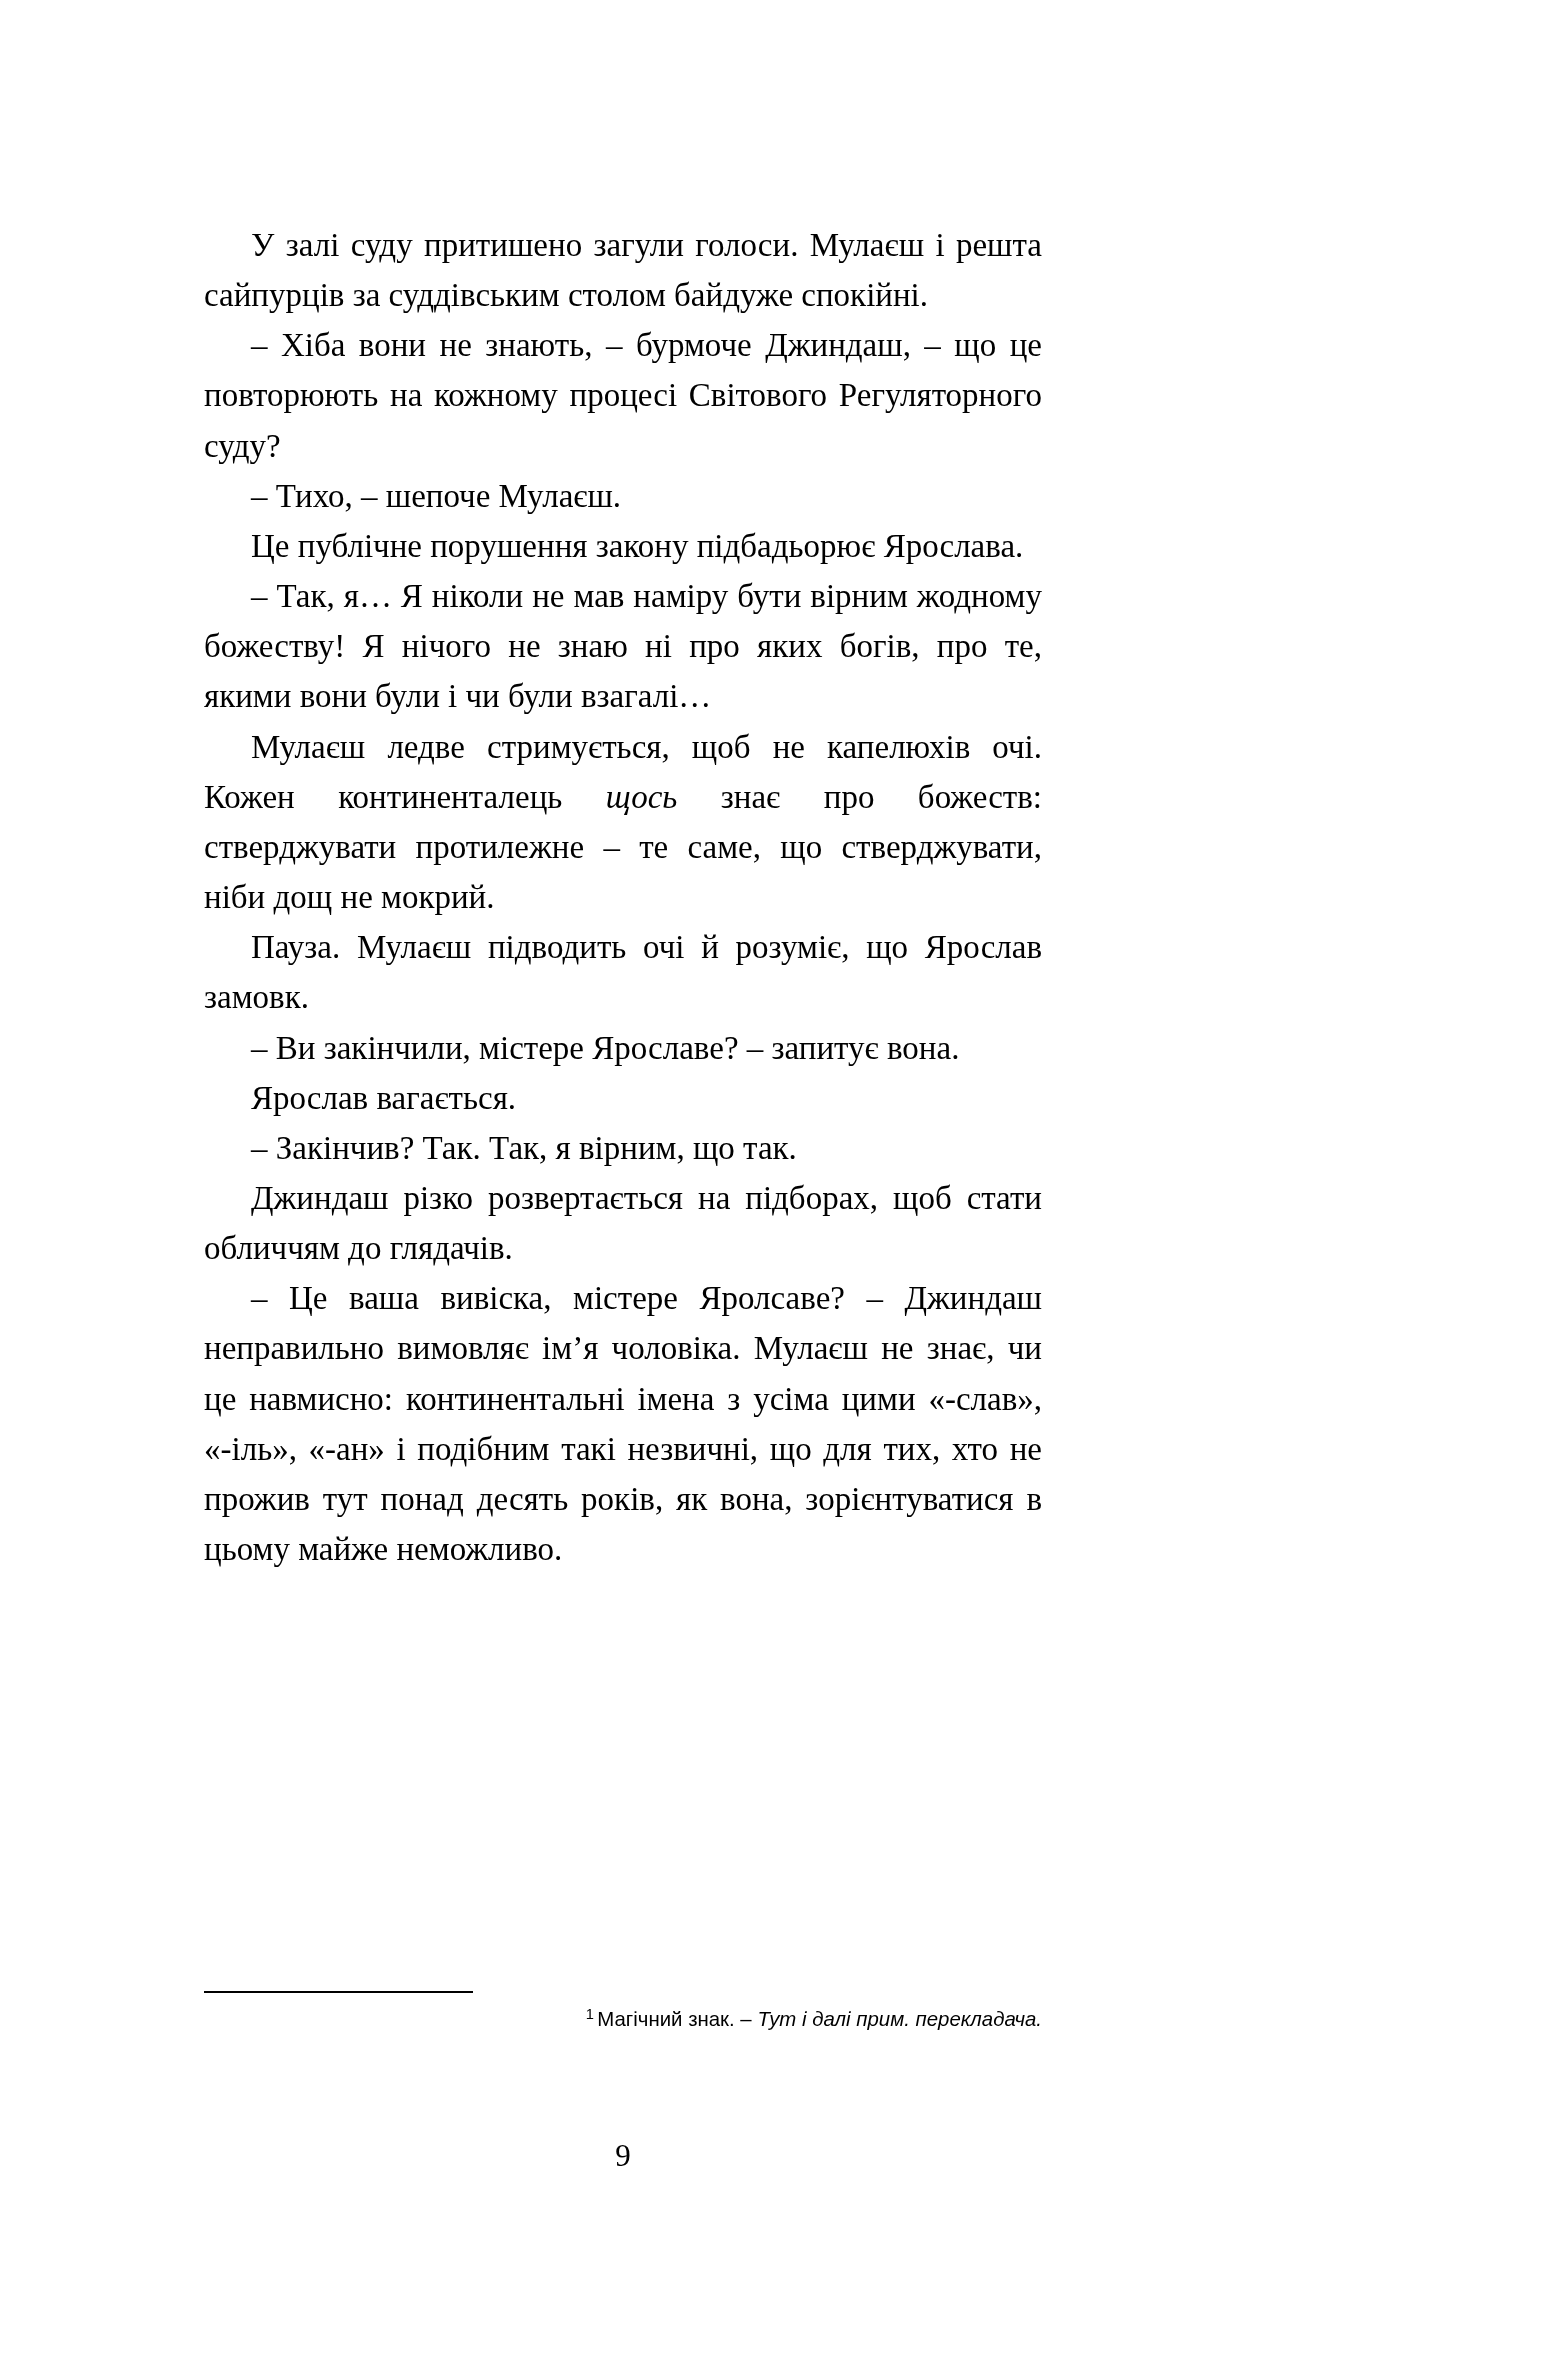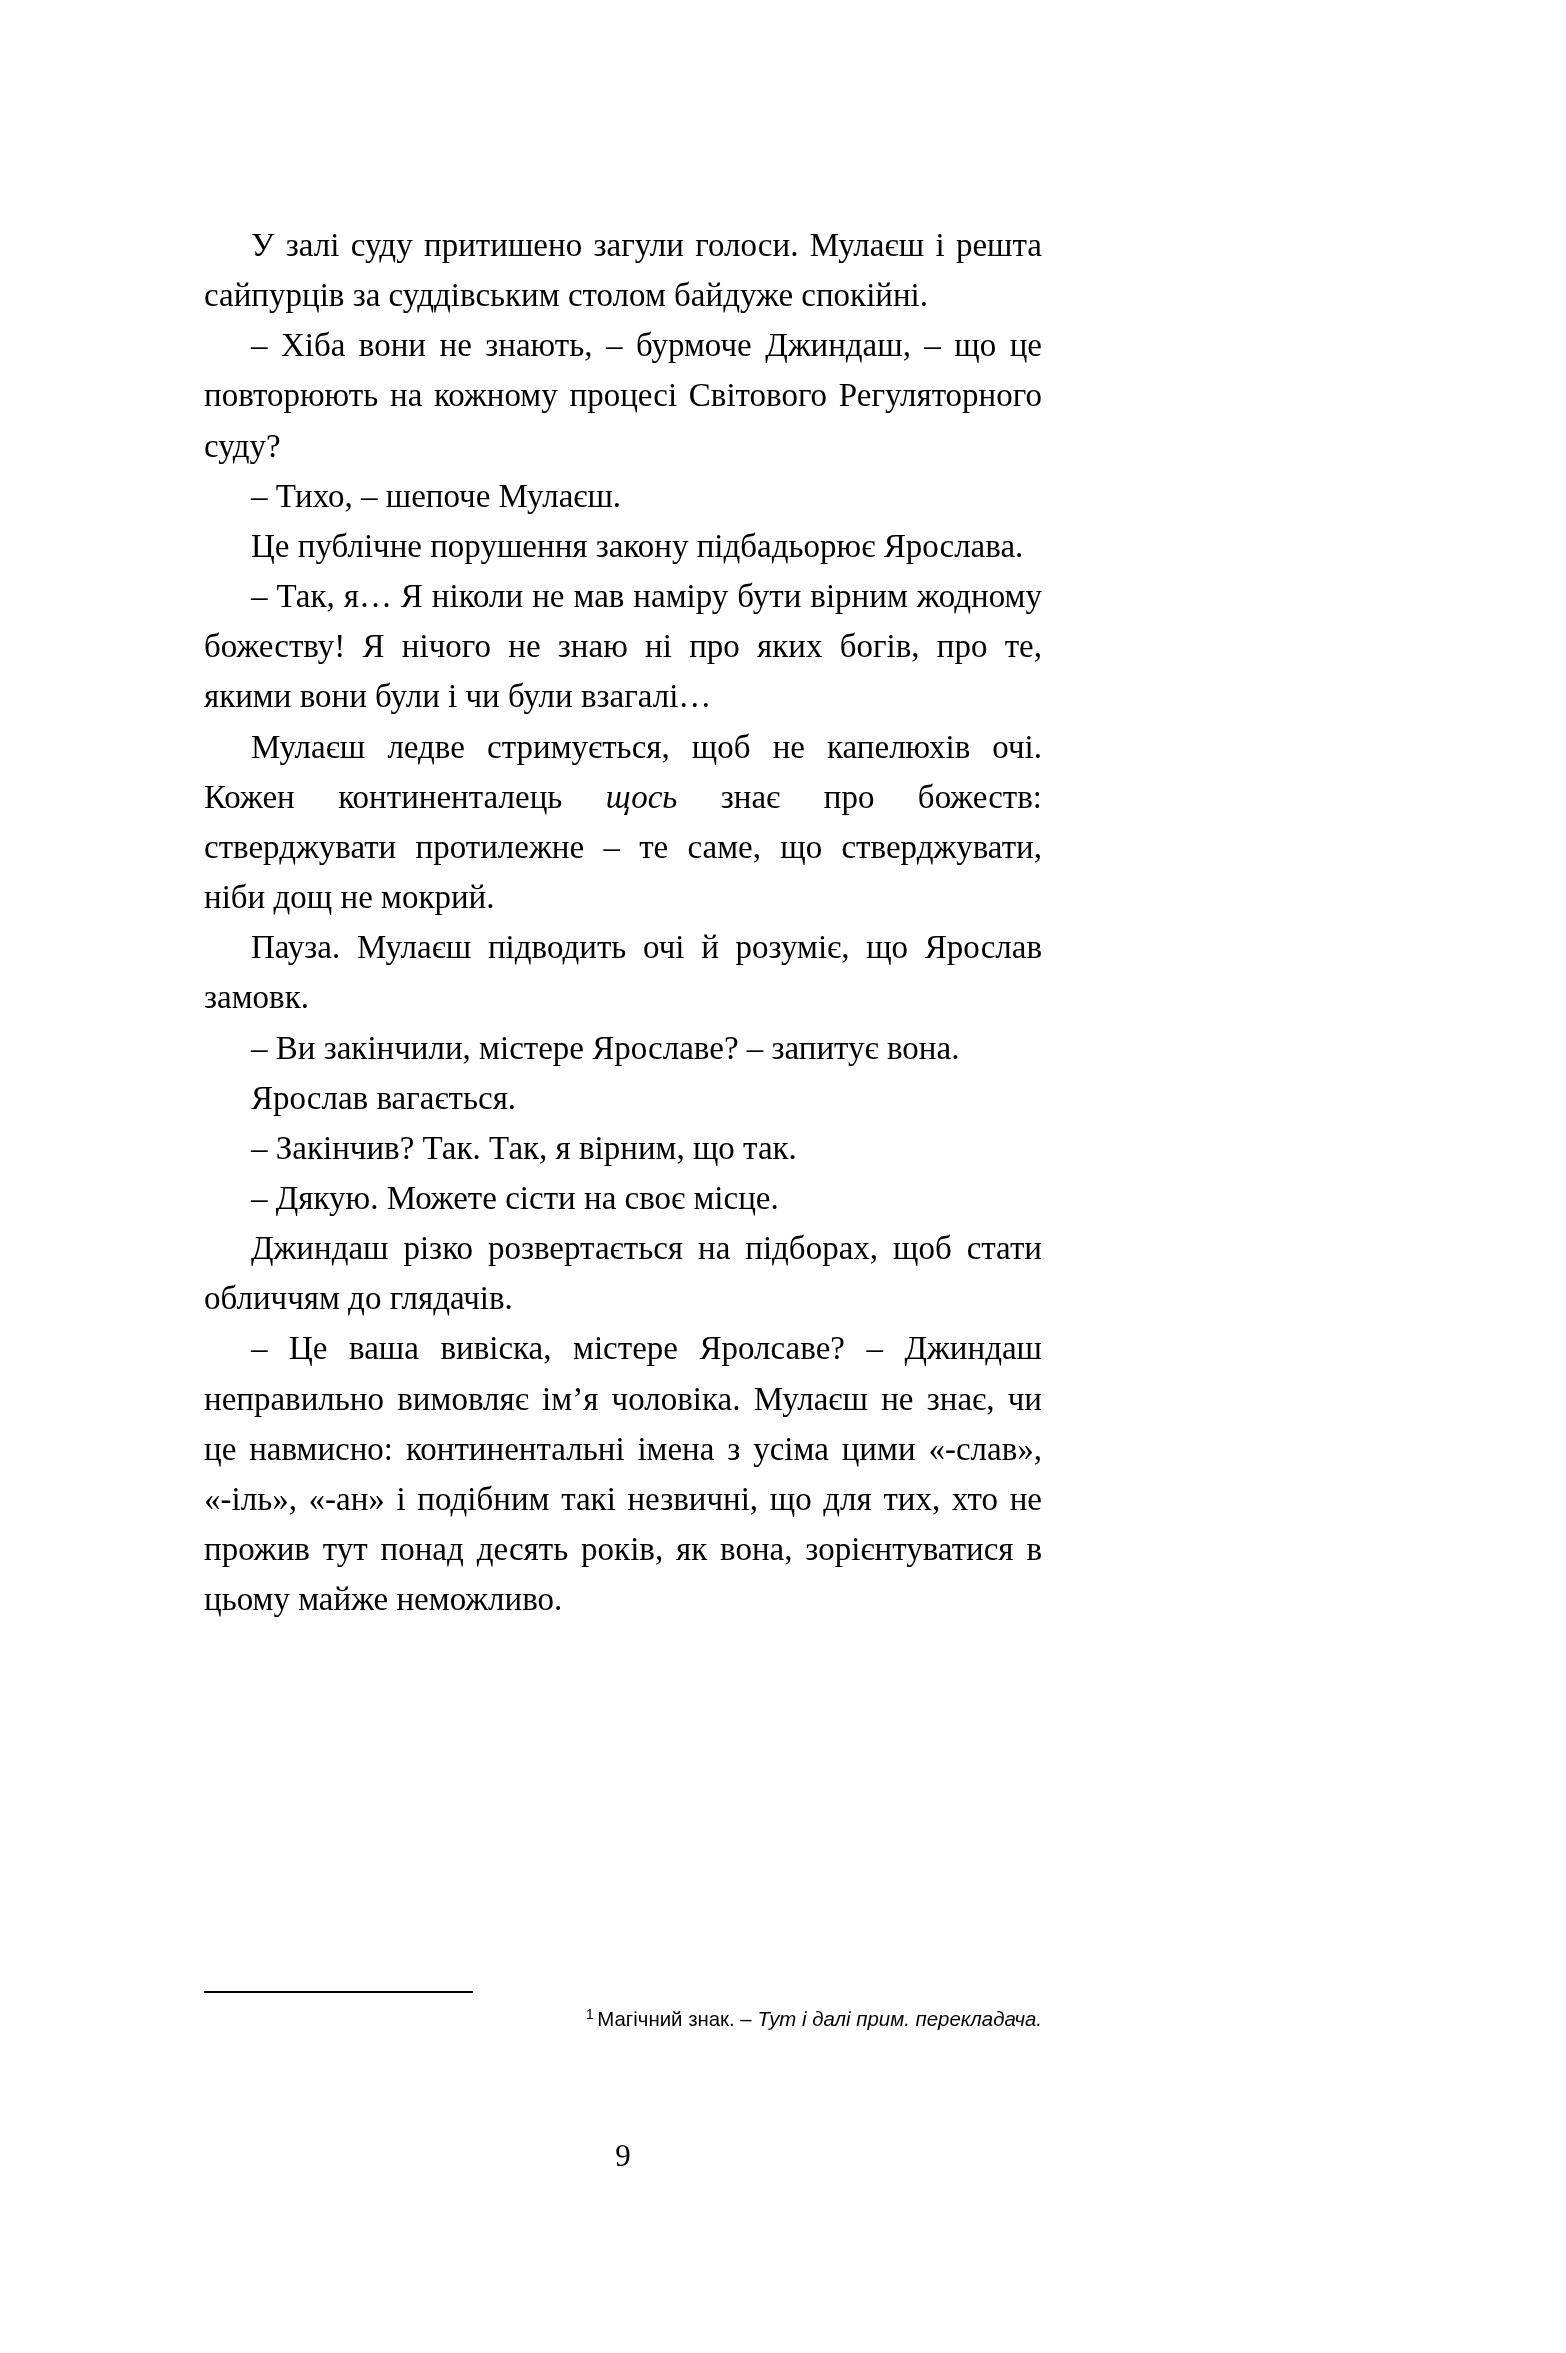--- a/index.html
+++ b/index.html
@@ -118,23 +118,20 @@
     </p>
 
     <p class="para">
       <span>Ярослав вагається.</span>
     </p>
 
     <p class="para">
       <span>– Закінчив? Так. Так, я вірним, що так.</span>
     </p>
 
-    <p class="para">
-      <span>– Дякую. Можете сісти на своє місце.</span>
-    </p>
 
 
     <p class="para">
       <span>Джиндаш різко розвертається на підборах, щоб стати обличчям до глядачів.</span>
     </p>
 
     <p class="para">
       <span>– Це ваша вивіска, містере Яролсаве? – Джиндаш неправильно вимовляє ім’я чоловіка. Мулаєш не знає, чи це навмисно: континентальні імена з усіма цими «-слав», «-іль», «-ан» і подібним такі незвичні, що для тих, хто не прожив тут понад десять років, як вона, зорієнтуватися в цьому майже неможливо.</span>
     </p>
 

